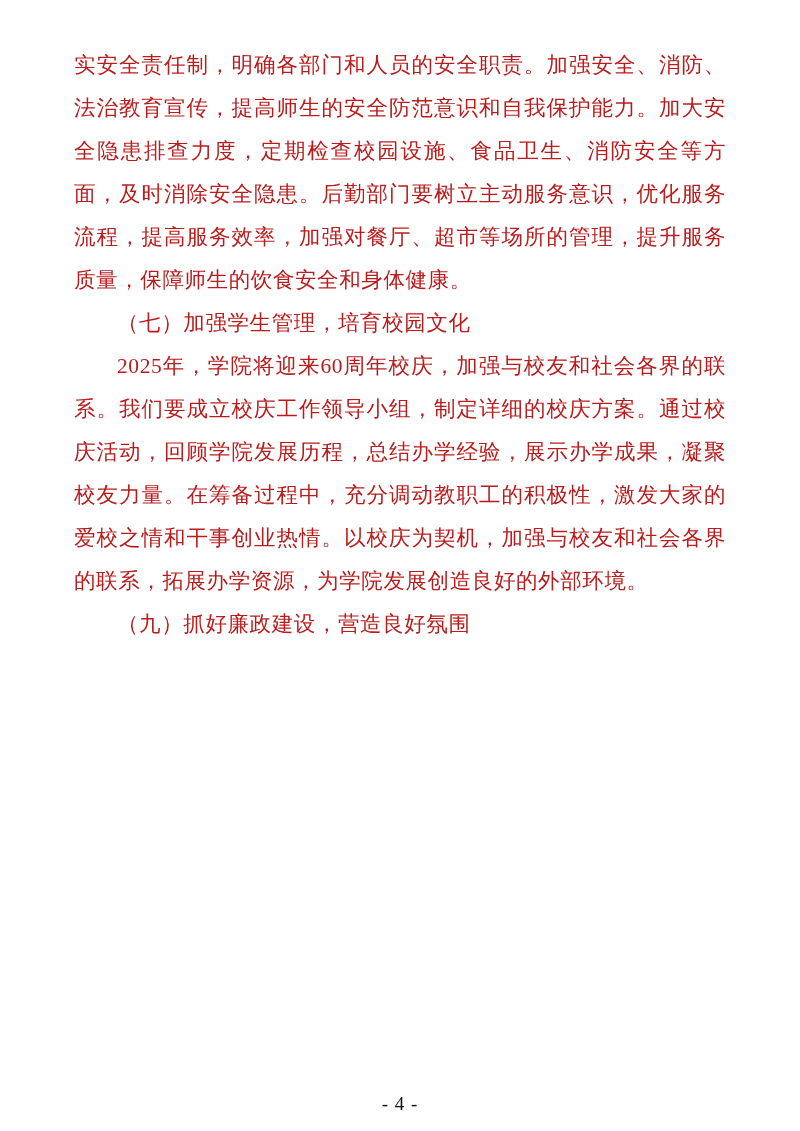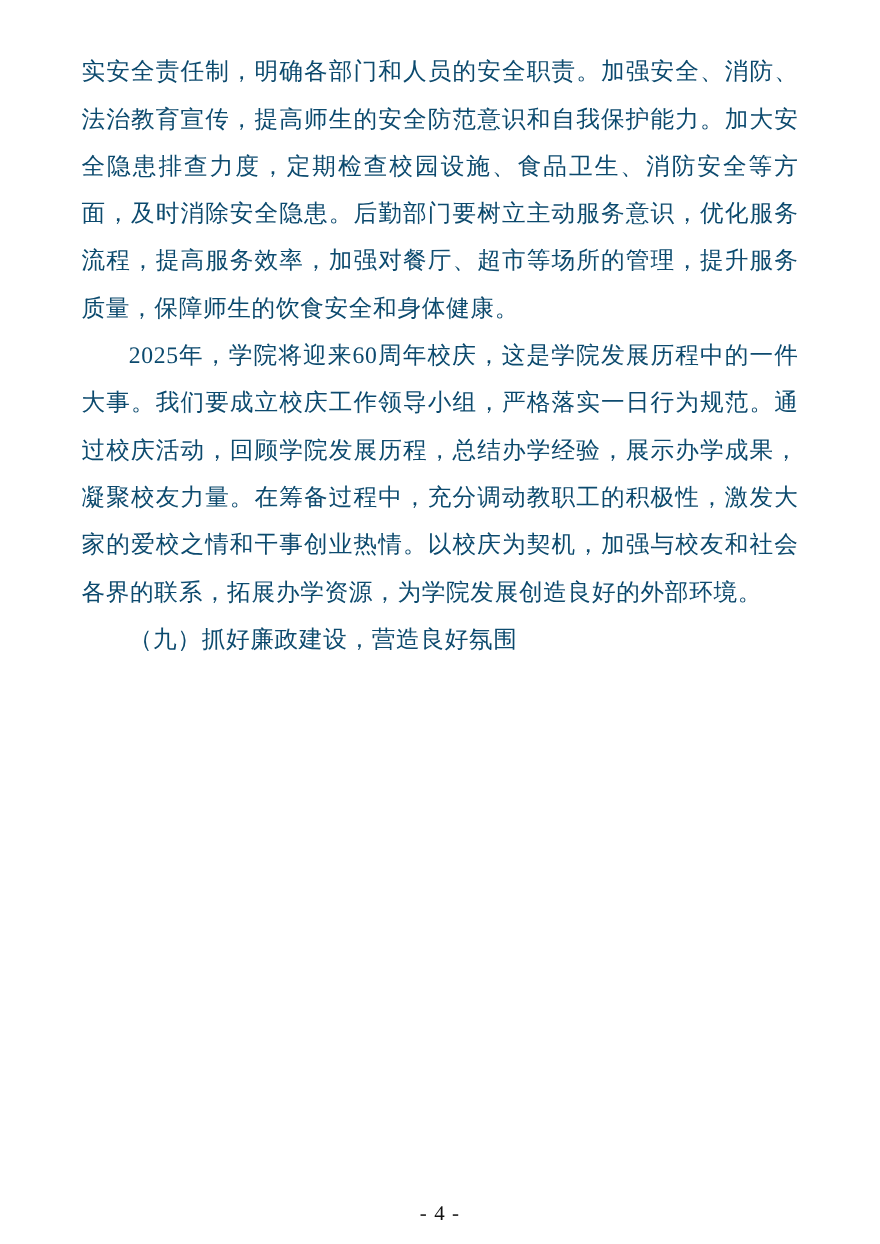--- a/index.html
+++ b/index.html
@@ -22,21 +22,21 @@
     padding: 44px 74px 0 74px;
     position: relative;
     background: #ffffff;
   }
   .doc-body {
     font-size: 21.5px;
     line-height: 43px;
     text-align: justify;
     text-justify: inter-ideograph;
     letter-spacing: 0.6px;
-    color: #0c4a6e;
+    color: #b91c1c;
   }
   .para {
     margin: 0;
     text-indent: 2em;
     text-align: justify;
     text-justify: inter-ideograph;
   }
   .para.cont {
     text-indent: 0;
   }
@@ -56,17 +56,18 @@
     color: #111111;
     letter-spacing: 1px;
   }
 </style>
 </head>
 <body>
 
 <div class="page">
   <div class="doc-body">
     <p class="para cont">实安全责任制，明确各部门和人员的安全职责。加强安全、消防、法治教育宣传，提高师生的安全防范意识和自我保护能力。加大安全隐患排查力度，定期检查校园设施、食品卫生、消防安全等方面，及时消除安全隐患。后勤部门要树立主动服务意识，优化服务流程，提高服务效率，加强对餐厅、超市等场所的管理，提升服务质量，保障师生的饮食安全和身体健康。</p>
-    <p class="para">2025年，学院将迎来60周年校庆，这是学院发展历程中的一件大事。我们要成立校庆工作领导小组，严格落实一日行为规范。通过校庆活动，回顾学院发展历程，总结办学经验，展示办学成果，凝聚校友力量。在筹备过程中，充分调动教职工的积极性，激发大家的爱校之情和干事创业热情。以校庆为契机，加强与校友和社会各界的联系，拓展办学资源，为学院发展创造良好的外部环境。</p>
+    <p class="heading">（七）加强学生管理，培育校园文化</p>
+    <p class="para">2025年，学院将迎来60周年校庆，加强与校友和社会各界的联系。我们要成立校庆工作领导小组，制定详细的校庆方案。通过校庆活动，回顾学院发展历程，总结办学经验，展示办学成果，凝聚校友力量。在筹备过程中，充分调动教职工的积极性，激发大家的爱校之情和干事创业热情。以校庆为契机，加强与校友和社会各界的联系，拓展办学资源，为学院发展创造良好的外部环境。</p>
     <p class="heading">（九）抓好廉政建设，营造良好氛围</p>
   </div>
   <div class="footer">- 4 -</div>
 </div>
 
 </body></html>

